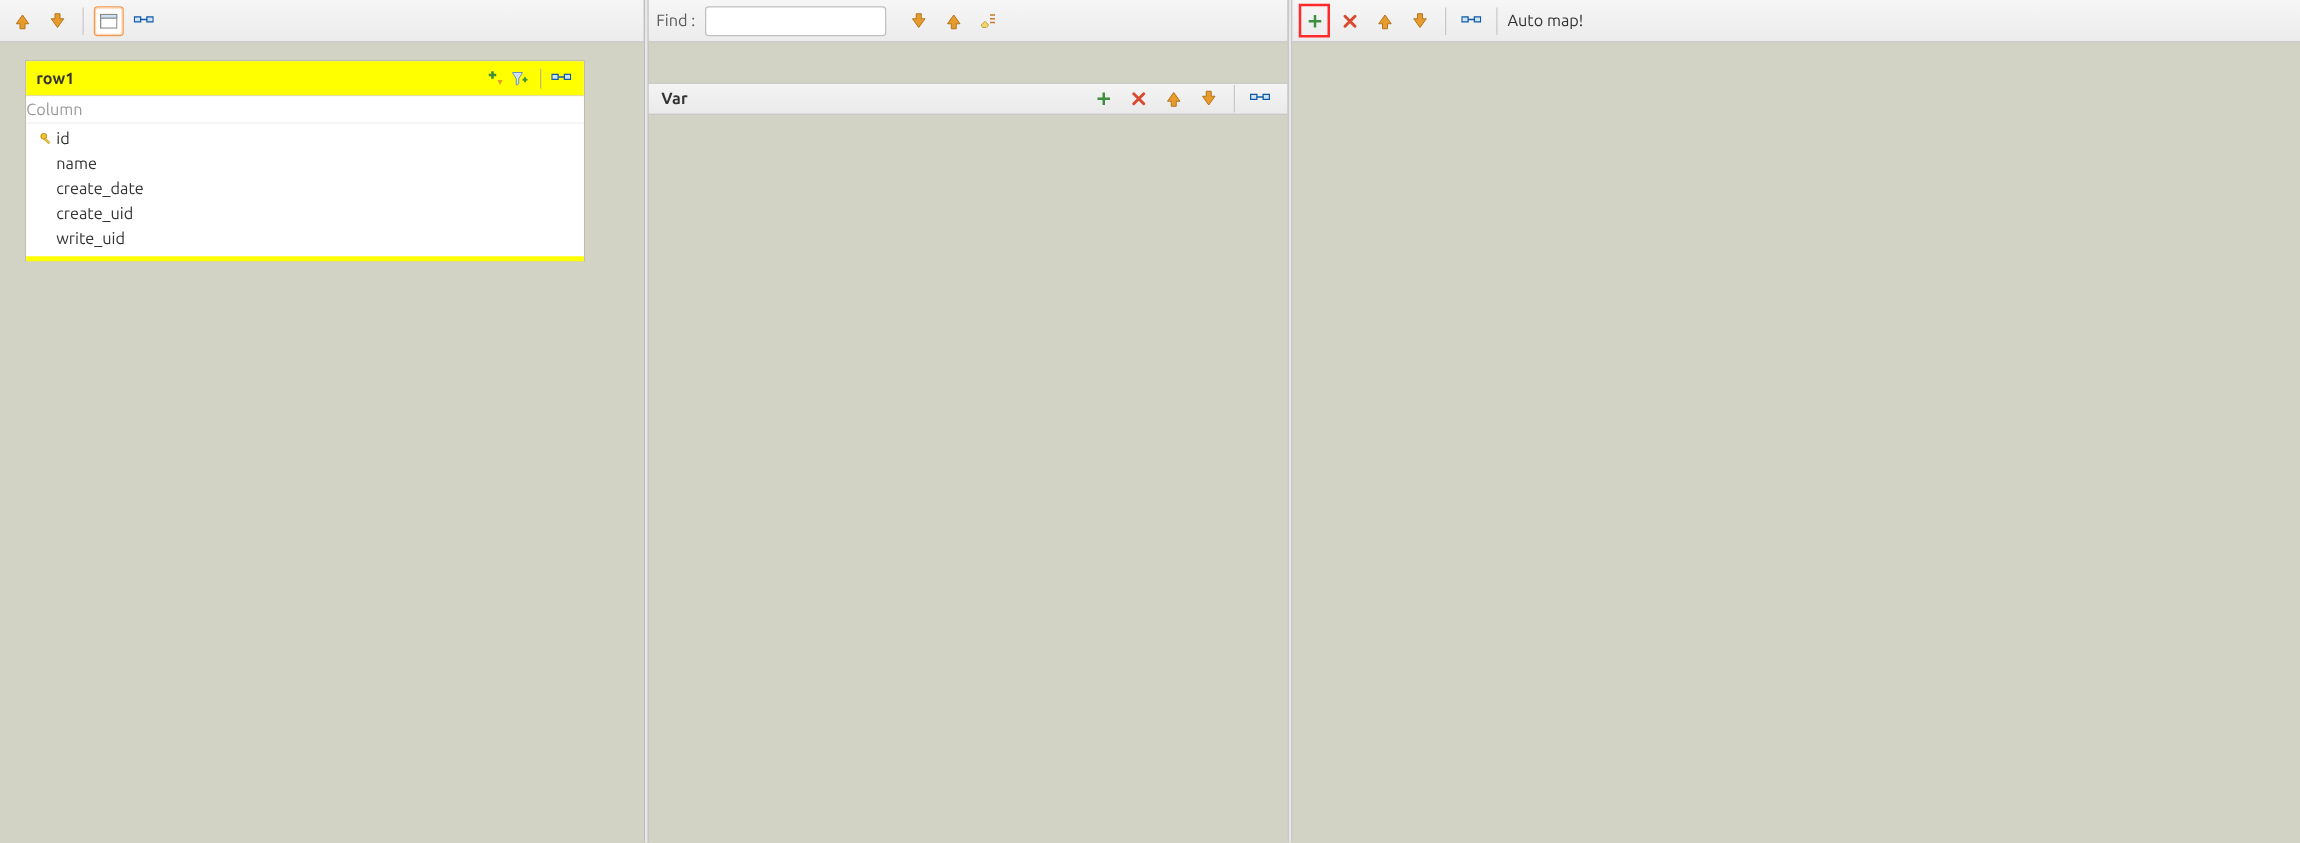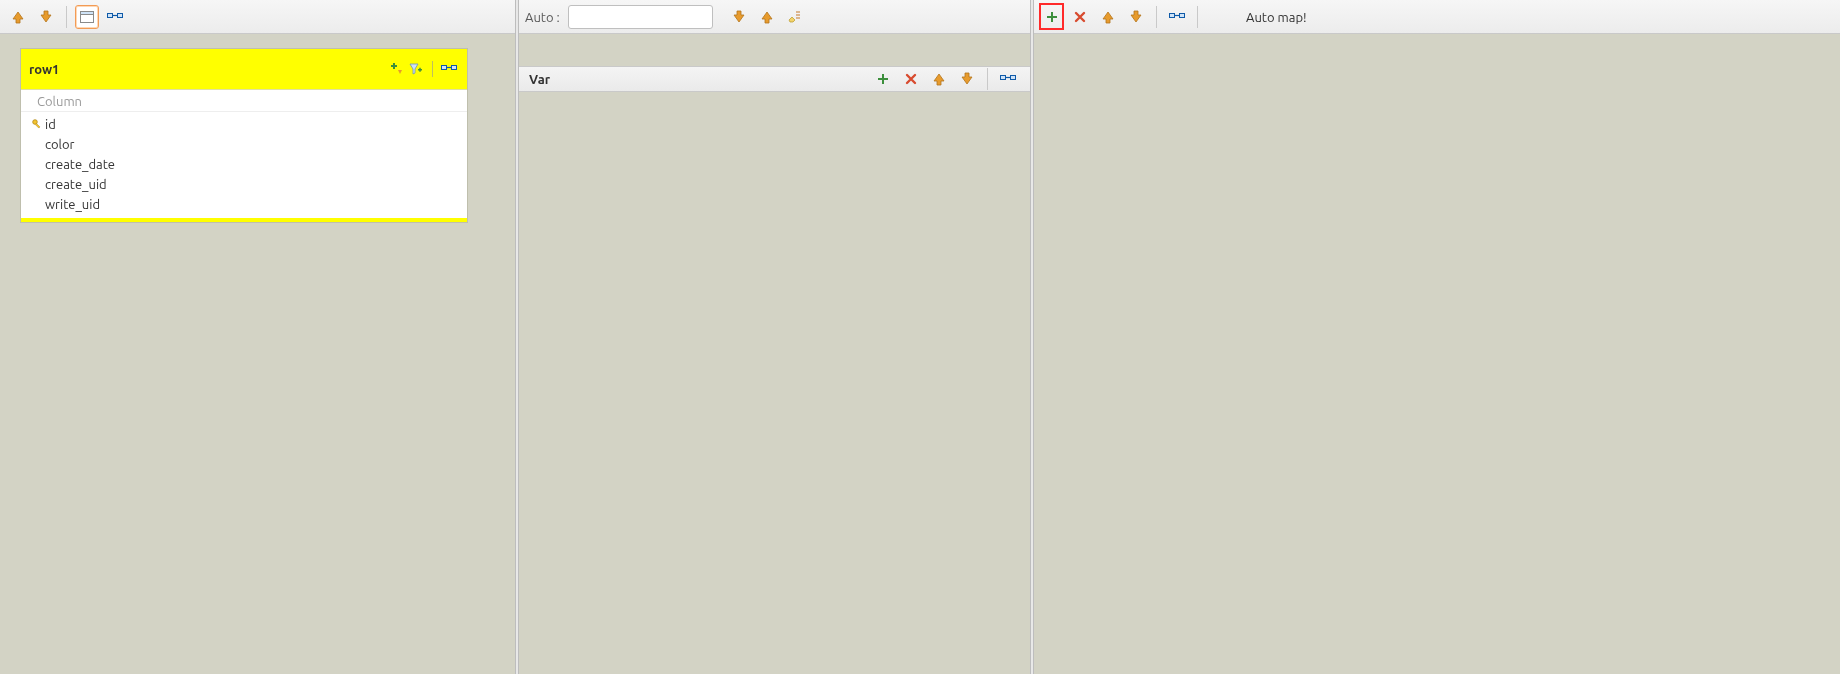--- a/index.html
+++ b/index.html
@@ -75,21 +75,20 @@
     width: 145px;
     height: 24px;
     border: 1px solid #bfbfbf;
     border-radius: 3px;
     padding: 2px 6px;
     font-size: 13px;
     background: #fff;
     outline: none;
   }
   .automap-label {
-    margin-left: 40px;
     color: #333;
   }
   .highlight-box {
     position: absolute;
     border: 2px solid #ff2a2a;
     pointer-events: none;
   }
 
   
   .content {
@@ -98,21 +97,21 @@
   }
 
   .card {
     background: #fff;
     border: 1px solid #bfbfad;
     width: 448px;
   }
   .card-header {
     display: flex;
     align-items: center;
-    height: 41px;
+    height: 28px;
     background: #ffff00;
     border-bottom: 1px solid #e0e0a0;
     padding: 0 8px;
     font-weight: bold;
   }
   .card-header .spacer { flex: 1; }
   .hd-btn {
     width: 20px;
     height: 20px;
     display: inline-flex;
@@ -124,21 +123,21 @@
   .hd-sep {
     width: 1px;
     height: 16px;
     background: #bfbf60;
     margin: 0 6px;
   }
   .card-subheader {
     height: 22px;
     display: flex;
     align-items: center;
-    padding: 0 16px;
+    padding: 0 0;
     color: #9a9a9a;
     border-bottom: 1px solid #eee;
     background: #fff;
   }
   .card-list {
     padding: 2px 0 4px 0;
     background: #fff;
   }
   .col-row {
     display: flex;
@@ -249,21 +248,21 @@
               <span class="key-slot">
                 <svg width="12" height="12" viewBox="0 0 12 12">
                   <circle cx="4" cy="4" r="2.3" fill="#f4c430" stroke="#b38a1a" stroke-width="0.8"></circle>
                   <rect x="5.4" y="5.4" width="5" height="1.6" fill="#f4c430" stroke="#b38a1a" stroke-width="0.5" transform="rotate(45 5.4 5.4)"></rect>
                 </svg>
               </span>
               <span class="col-label">id</span>
             </div>
             <div class="col-row">
               <span class="key-slot"></span>
-              <span class="col-label">color</span>
+              <span class="col-label">name</span>
             </div>
             <div class="col-row">
               <span class="key-slot"></span>
               <span class="col-label">create_date</span>
             </div>
             <div class="col-row">
               <span class="key-slot"></span>
               <span class="col-label">create_uid</span>
             </div>
             <div class="col-row">
@@ -273,21 +272,21 @@
           </div>
         <div class="card-footer"></div>
       </div>
     </div>
   </div>
 
   <div class="splitter"></div>
 
   <div class="pane pane-middle">
     <div class="toolbar">
-      <span class="find-label">Auto :</span>
+      <span class="find-label">Find :</span>
       <input class="find-input" value="" style="">
       <div style="width:6px"></div>
       <div class="tbtn">
         <svg width="14" height="14" viewBox="0 0 14 14">
             <path d="M7 12 L2 5 L5 5 L5 1 L9 1 L9 5 L12 5 Z" fill="#e79b2d" stroke="#b3751d" stroke-width="0.8"></path>
           </svg>
       </div>
       <div class="tbtn">
         <svg width="14" height="14" viewBox="0 0 14 14">
             <path d="M7 2 L12 9 L9 9 L9 13 L5 13 L5 9 L2 9 Z" fill="#e79b2d" stroke="#b3751d" stroke-width="0.8"></path>

